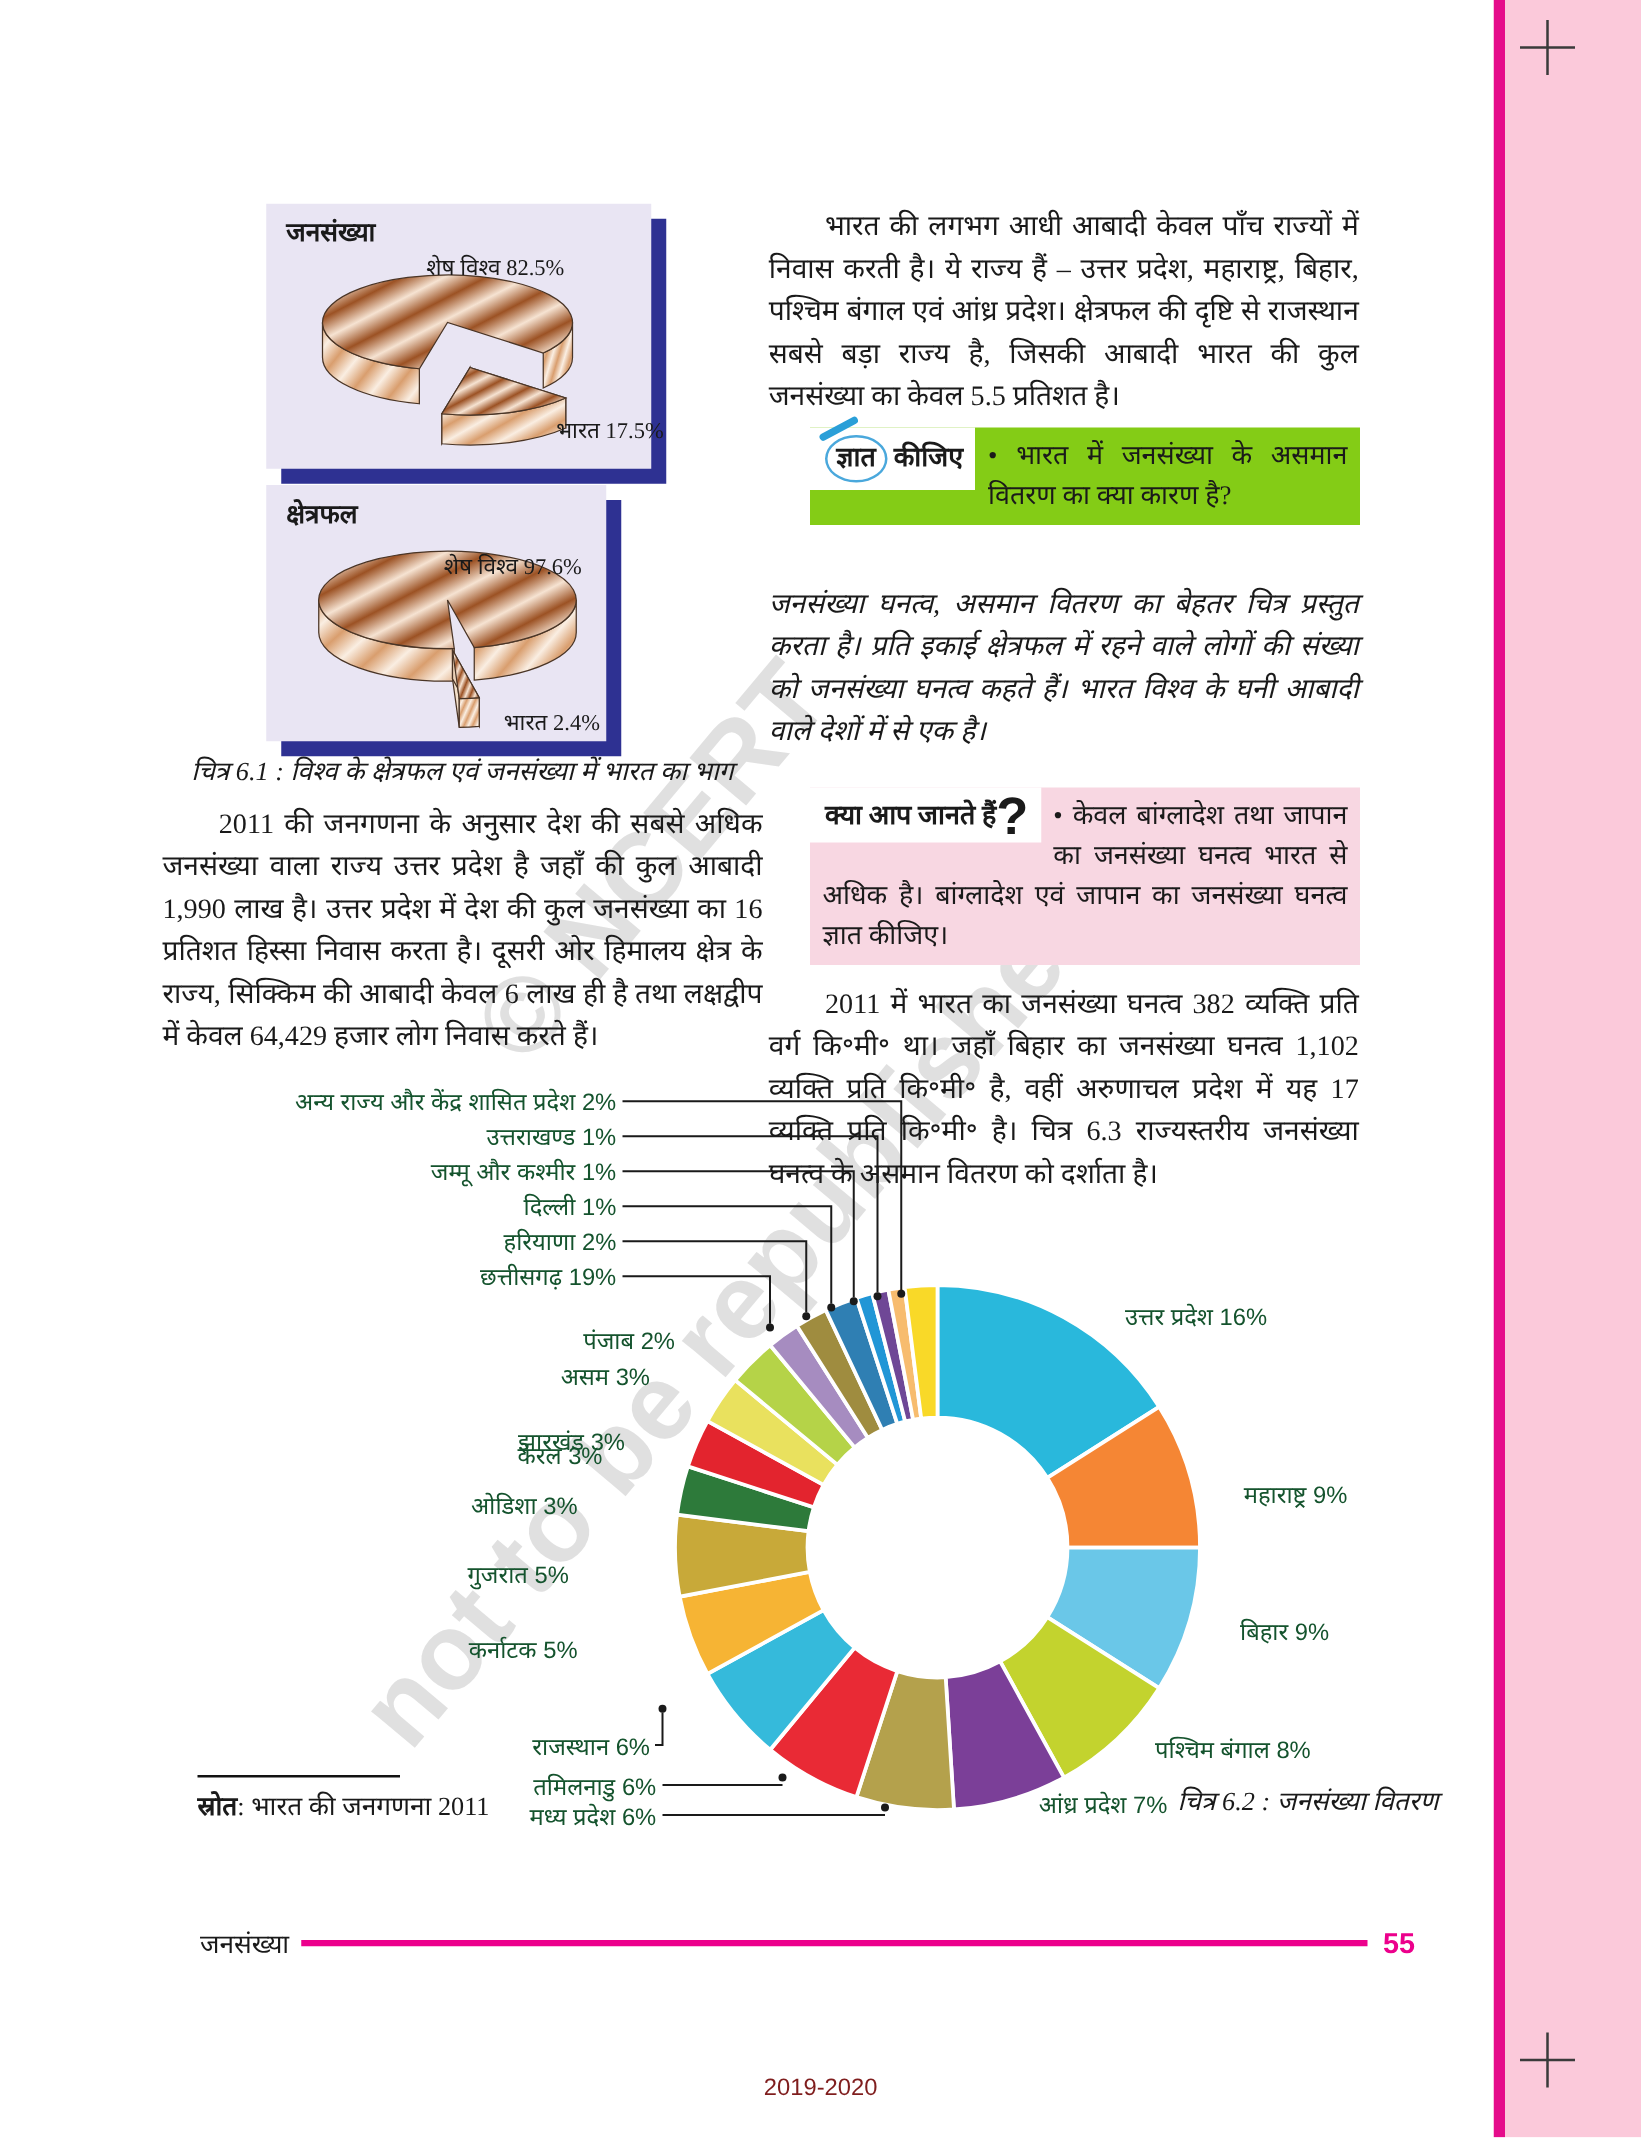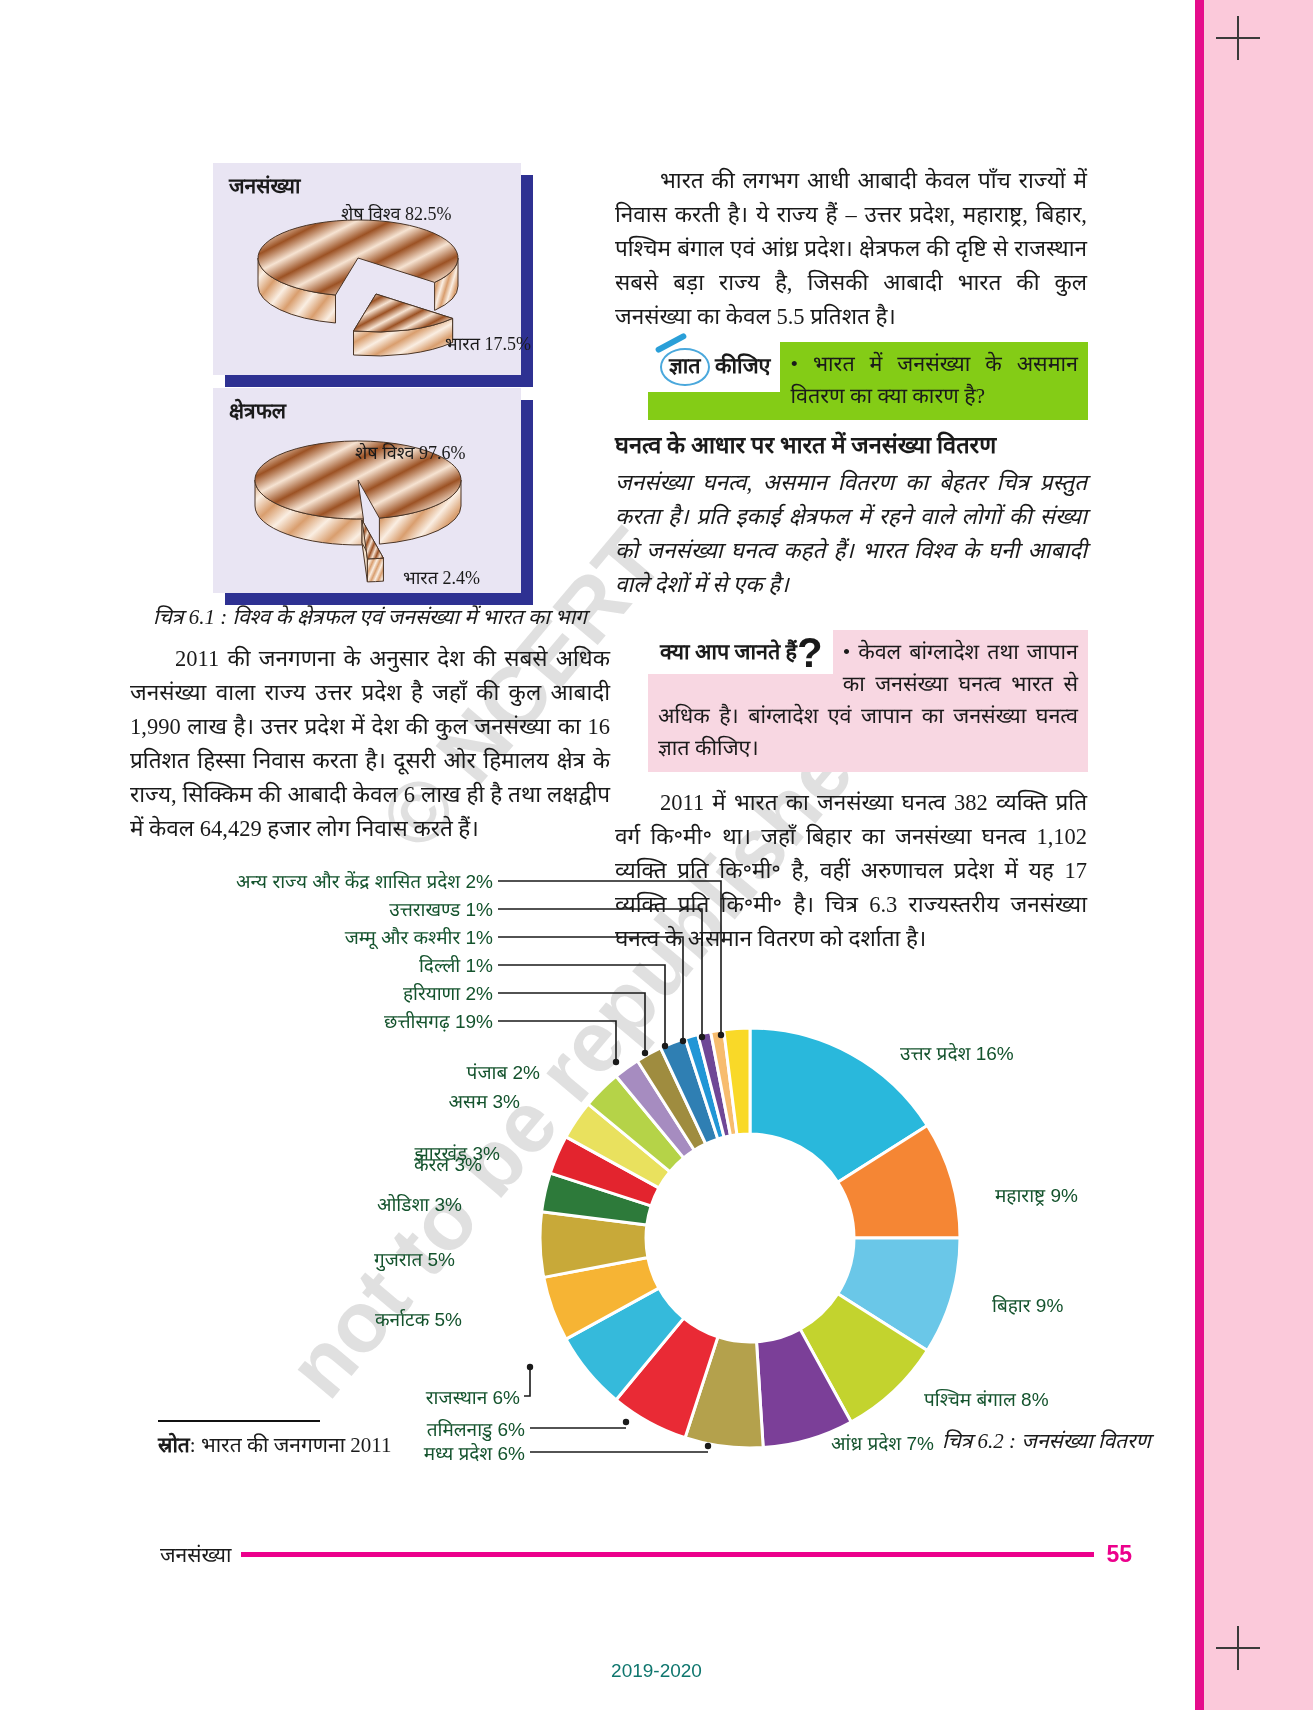--- a/index.html
+++ b/index.html
@@ -14,21 +14,21 @@
   .side-strip{position:absolute;left:1195px;top:0;width:9px;height:1710px;z-index:2;}
   .side-band{position:absolute;left:1204px;top:0;width:109px;height:1710px;z-index:2;}
   .crop{position:absolute;width:44px;height:44px;z-index:3;}
   .crop .h{position:absolute;left:0;top:21px;width:44px;height:2px;background:#3a3a3a;}
   .crop .v{position:absolute;left:21px;top:0;width:2px;height:44px;background:#3a3a3a;}
   .crop-top{left:1216px;top:16px;}
   .crop-bottom{left:1216px;top:1626px;}
   
   .figbox{position:absolute;z-index:1;box-shadow:12px 12px 0 0 #2e3192;}
   .figbox1{left:213px;top:163px;width:308px;height:212px;}
-  .figbox2{left:213px;top:388px;width:308px;height:205px;}
+  .figbox2{left:213px;top:388px;width:272px;height:205px;}
   .figbox .ftitle{position:absolute;left:16px;top:8px;font-weight:bold;font-size:21px;z-index:2;}
   .figbox svg{position:absolute;left:0;top:0;}
   .plabel{position:absolute;font-size:18px;z-index:2;white-space:nowrap;}
   .cap61{position:absolute;left:140px;top:602px;width:460px;z-index:1;
          font-style:italic;font-size:21px;text-align:center;}
   
   .para{position:absolute;z-index:1;font-size:22.5px;line-height:34px;text-align:justify;}
   .para p{margin:0;text-indent:2em;}
   .para-left{left:130px;top:642px;width:480px;}
   .para-r1{left:615px;top:164px;width:472px;}
@@ -58,21 +58,21 @@
   .source{position:absolute;left:158px;top:1430px;font-size:21px;z-index:1;}
   .source .srcline{position:absolute;left:0px;top:-10px;width:162px;height:2px;background:#111;}
   .source b{font-weight:bold;}
   .footer{position:absolute;left:160px;top:1540px;width:972px;z-index:1;
           display:flex;align-items:center;}
   .footer .fsec{font-size:21px;margin-right:10px;}
   .footer .fline{flex:1;height:5px;}
   .footer .fnum{font-size:23px;font-weight:bold;margin-left:12px;
                 font-family:"Liberation Sans","DejaVu Sans",sans-serif;}
   .yearline{position:absolute;left:0;top:1660px;width:1313px;text-align:center;font-size:19px;z-index:1;
-            font-family:"Liberation Sans","DejaVu Sans",sans-serif;color:#0f766e;}
+            font-family:"Liberation Sans","DejaVu Sans",sans-serif;color:#7f1d1d;}
 </style>
 </head>
 <body>
 
 <div class="page">
 
   <div class="wm wm1">© NCERT</div>
   <div class="wm wm2">not to be republished</div>
 
   <div class="side-strip" id="sideStrip" style="background: rgb(229, 12, 139);"></div>
@@ -145,21 +145,20 @@
   <div class="pinkbox box-findout" id="findoutBox" style="background: #84cc16;">
     <span class="badge">
       <span class="pen-icon" id="penIcon" style="background: rgb(42, 159, 216);"></span>
       <span class="oval">ज्ञात</span>
       <span>कीजिए</span>
     </span>
     <span>•</span>
     <span>भारत में जनसंख्या के असमान वितरण का क्या कारण है?</span>
   </div>
 
-  <h2 class="heading">घनत्व के आधार पर भारत में जनसंख्या वितरण</h2>
 
   <div class="para para-r2">
       <p style="text-indent:0;">जनसंख्या घनत्व, असमान वितरण का बेहतर चित्र प्रस्तुत करता है। प्रति इकाई क्षेत्रफल में रहने वाले लोगों की संख्या को जनसंख्या घनत्व कहते हैं। भारत विश्व के घनी आबादी वाले देशों में से एक है।</p>
     </div>
 
   <div class="pinkbox box-know" id="knowBox" style="background: rgb(248, 215, 226);">
     <span class="badge">
       <span>क्या आप जानते हैं</span><span class="qmark">?</span>
     </span>
     <span>•</span>

